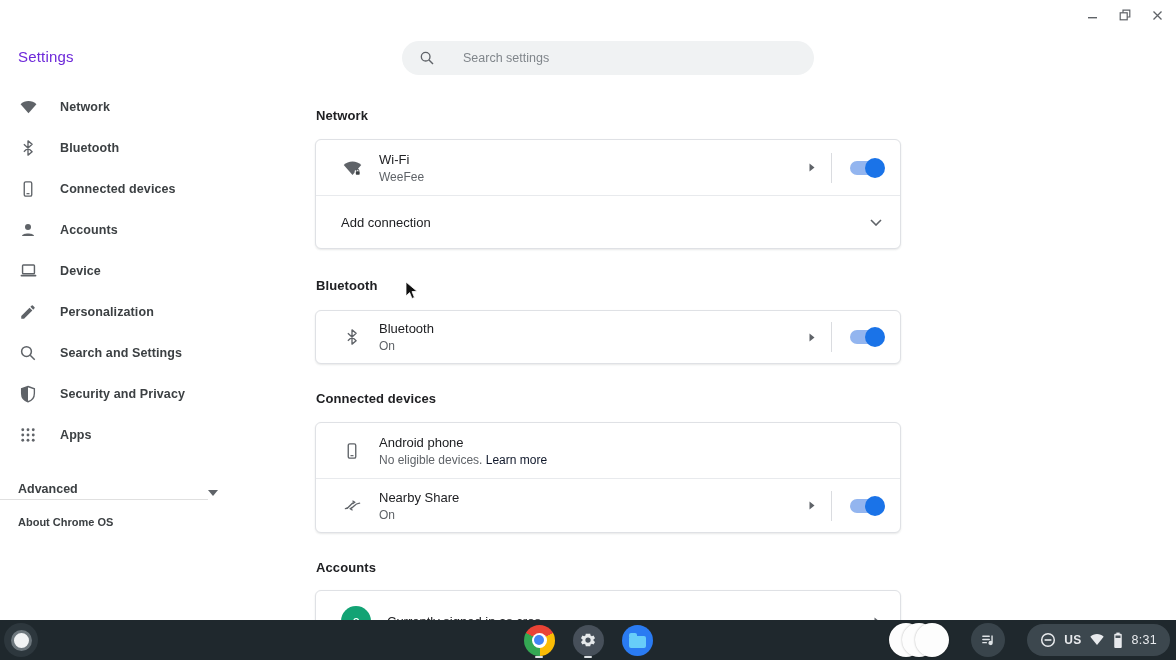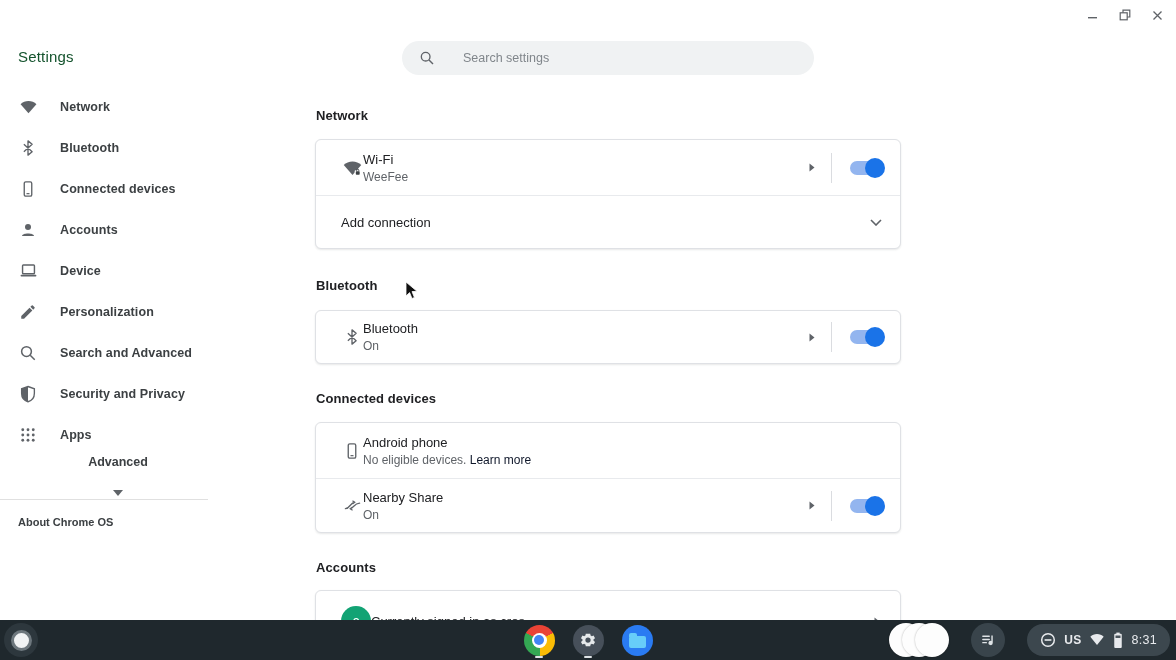--- a/index.html
+++ b/index.html
@@ -5,46 +5,46 @@
   html,body{margin:0;padding:0;background:#555;}
   .screen{position:relative;width:1176px;height:660px;background:#ffffff;overflow:hidden;
           font-family:"Liberation Sans","DejaVu Sans",sans-serif;color:#202124;}
 
   
   .win-controls{position:absolute;top:4px;right:8px;display:flex;gap:10px;z-index:5;}
   .win-btn{width:22px;height:22px;display:flex;align-items:center;justify-content:center;cursor:default;}
 
   
   .sidebar{position:absolute;left:0;top:0;width:232px;height:620px;background:#fff;}
-  .sidebar-title{position:absolute;left:18px;top:48px;font-size:15px;letter-spacing:.2px;color:#14532d;}
+  .sidebar-title{position:absolute;left:18px;top:48px;font-size:15px;letter-spacing:.2px;color:#6d28d9;}
   .nav{position:absolute;left:0;top:86px;width:232px;}
   .nav-item{height:41px;display:flex;align-items:center;padding-left:18px;cursor:pointer;}
   .nav-icon{width:20px;height:20px;flex:none;display:flex;align-items:center;justify-content:center;}
   .nav-label{margin-left:22px;font-size:12.5px;font-weight:bold;color:#3c4043;letter-spacing:.1px;}
-  .advanced-row{height:41px;display:flex;align-items:center;padding:0 14px 0 18px;width:200px;justify-content:space-between;cursor:pointer;flex-direction:column;}
+  .advanced-row{height:41px;display:flex;align-items:flex-end;padding:0 14px 0 18px;width:200px;justify-content:space-between;cursor:pointer;}
   .advanced-label{font-size:12.5px;font-weight:bold;color:#3c4043;}
   .side-divider{position:absolute;left:0;top:499px;width:208px;height:1px;background:#e0e0e0;}
   .about-row{position:absolute;left:18px;top:512px;height:20px;display:flex;align-items:center;cursor:pointer;}
   .about-label{font-size:11px;font-weight:bold;color:#3c4043;}
 
   
   .search-pill{position:absolute;left:402px;top:41px;width:412px;height:34px;border-radius:17px;
                background:#f0f2f3;display:flex;align-items:center;}
   .search-pill .mag{margin-left:17px;flex:none;display:flex;}
   .search-input{border:none;outline:none;background:transparent;margin-left:26px;flex:1;
                 font-size:12.5px;color:#202124;font-family:inherit;}
   .search-input::placeholder{color:#80868b;}
 
   
   .heading{position:absolute;left:316px;font-size:13px;color:#202124;font-weight:bold;letter-spacing:.1px;}
   .card{position:absolute;left:315px;width:586px;background:#fff;border:1px solid #dfe1e5;border-radius:6px;
         box-shadow:0 1px 2px rgba(60,64,67,.12);box-sizing:border-box;}
   .row{display:flex;align-items:center;padding-left:25px;}
   .row-icon{width:22px;height:22px;flex:none;display:flex;align-items:center;justify-content:center;}
-  .row-text{flex:1;}
+  .row-text{margin-left:16px;flex:1;}
   .row-title{font-size:13px;color:#202124;}
   .row-sub{font-size:12px;color:#5f6368;margin-top:3px;}
   .row-sub a{color:#0f172a;text-decoration:none;}
   .row-arrow{flex:none;margin-right:16px;display:flex;}
   .row-sep{flex:none;width:1px;height:30px;background:#dadce0;}
   .h-divider{height:1px;background:#e8eaed;margin:0;}
   .toggle{flex:none;width:34px;height:14px;border-radius:7px;background:#93b5ef;position:relative;margin:0 16px 0 18px;cursor:pointer;}
   .toggle .knob{position:absolute;right:-1px;top:-3px;width:20px;height:20px;border-radius:50%;background:#1a73e8;}
   .chev-down{margin-right:18px;display:flex;}
   .avatar{flex:none;width:30px;height:30px;border-radius:50%;display:flex;align-items:center;justify-content:center;
@@ -164,21 +164,21 @@
         <span class="nav-label">Personalization</span>
       </div>
 
       <div class="nav-item">
         <span class="nav-icon">
           <svg width="18" height="18" viewBox="0 0 24 24">
               <circle cx="10" cy="10" r="6.5" fill="none" stroke="#5f6368" stroke-width="2"></circle>
               <line x1="15" y1="15" x2="21" y2="21" stroke="#5f6368" stroke-width="2"></line>
             </svg>
         </span>
-        <span class="nav-label">Search and Advanced</span>
+        <span class="nav-label">Search and Settings</span>
       </div>
 
       <div class="nav-item">
         <span class="nav-icon">
           <svg width="18" height="18" viewBox="0 0 24 24">
               <path d="M12 2 L20.5 5 V11 C20.5 16.6 16.8 21 12 22.3 C7.2 21 3.5 16.6 3.5 11 V5 Z" fill="none" stroke="#5f6368" stroke-width="1.8"></path>
               <path d="M12 2 L3.5 5 V11 C3.5 16.6 7.2 21 12 22.3 Z" fill="#5f6368"></path>
             </svg>
         </span>
         <span class="nav-label">Security and Privacy</span>

